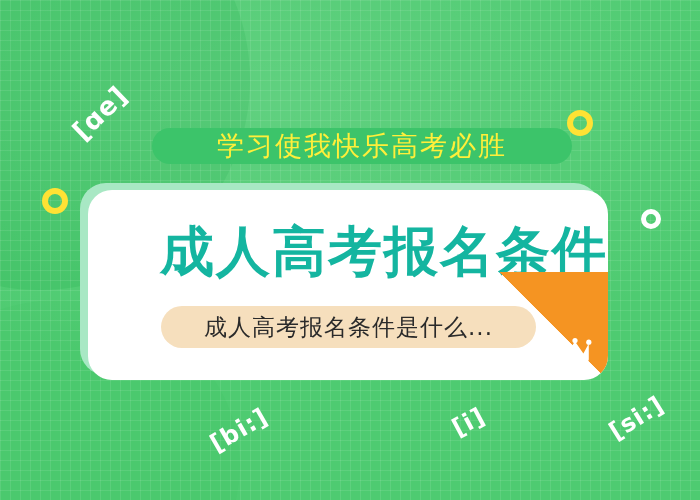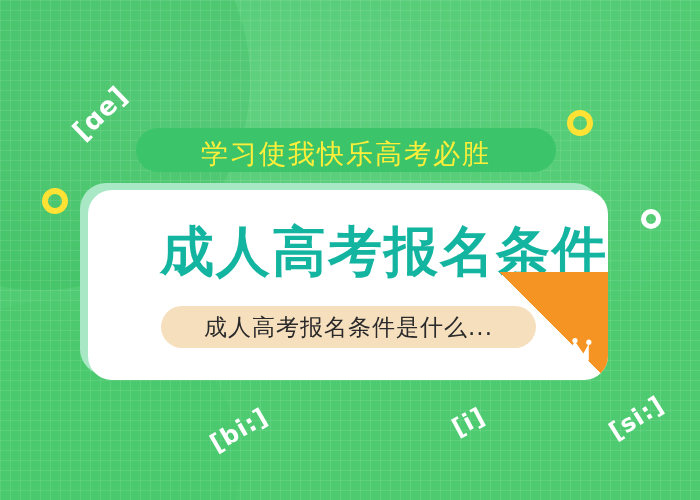--- a/index.html
+++ b/index.html
@@ -74,24 +74,24 @@
     letter-spacing: 1px;
   }
   .ph-ae  { left: 68px;  top: 98px;  font-size: 26px; transform: rotate(-44deg); }
   .ph-bi  { left: 208px; top: 416px; font-size: 24px; transform: rotate(-30deg); }
   .ph-i   { left: 452px; top: 408px; font-size: 24px; transform: rotate(-28deg); }
   .ph-si  { left: 607px; top: 404px; font-size: 24px; transform: rotate(-32deg); }
 
   
   .banner-pill {
     position: absolute;
-    left: 136px;
+    left: 152px;
     top: 128px;
     width: 420px;
-    height: 44px;
+    height: 36px;
     border-radius: 24px;
     background: #3cc46a;
     display: flex;
     align-items: flex-end;
     justify-content: center;
   }
   .banner-pill-text {
     color: #ffef3a;
     font-size: 27px;
     font-weight: normal;

